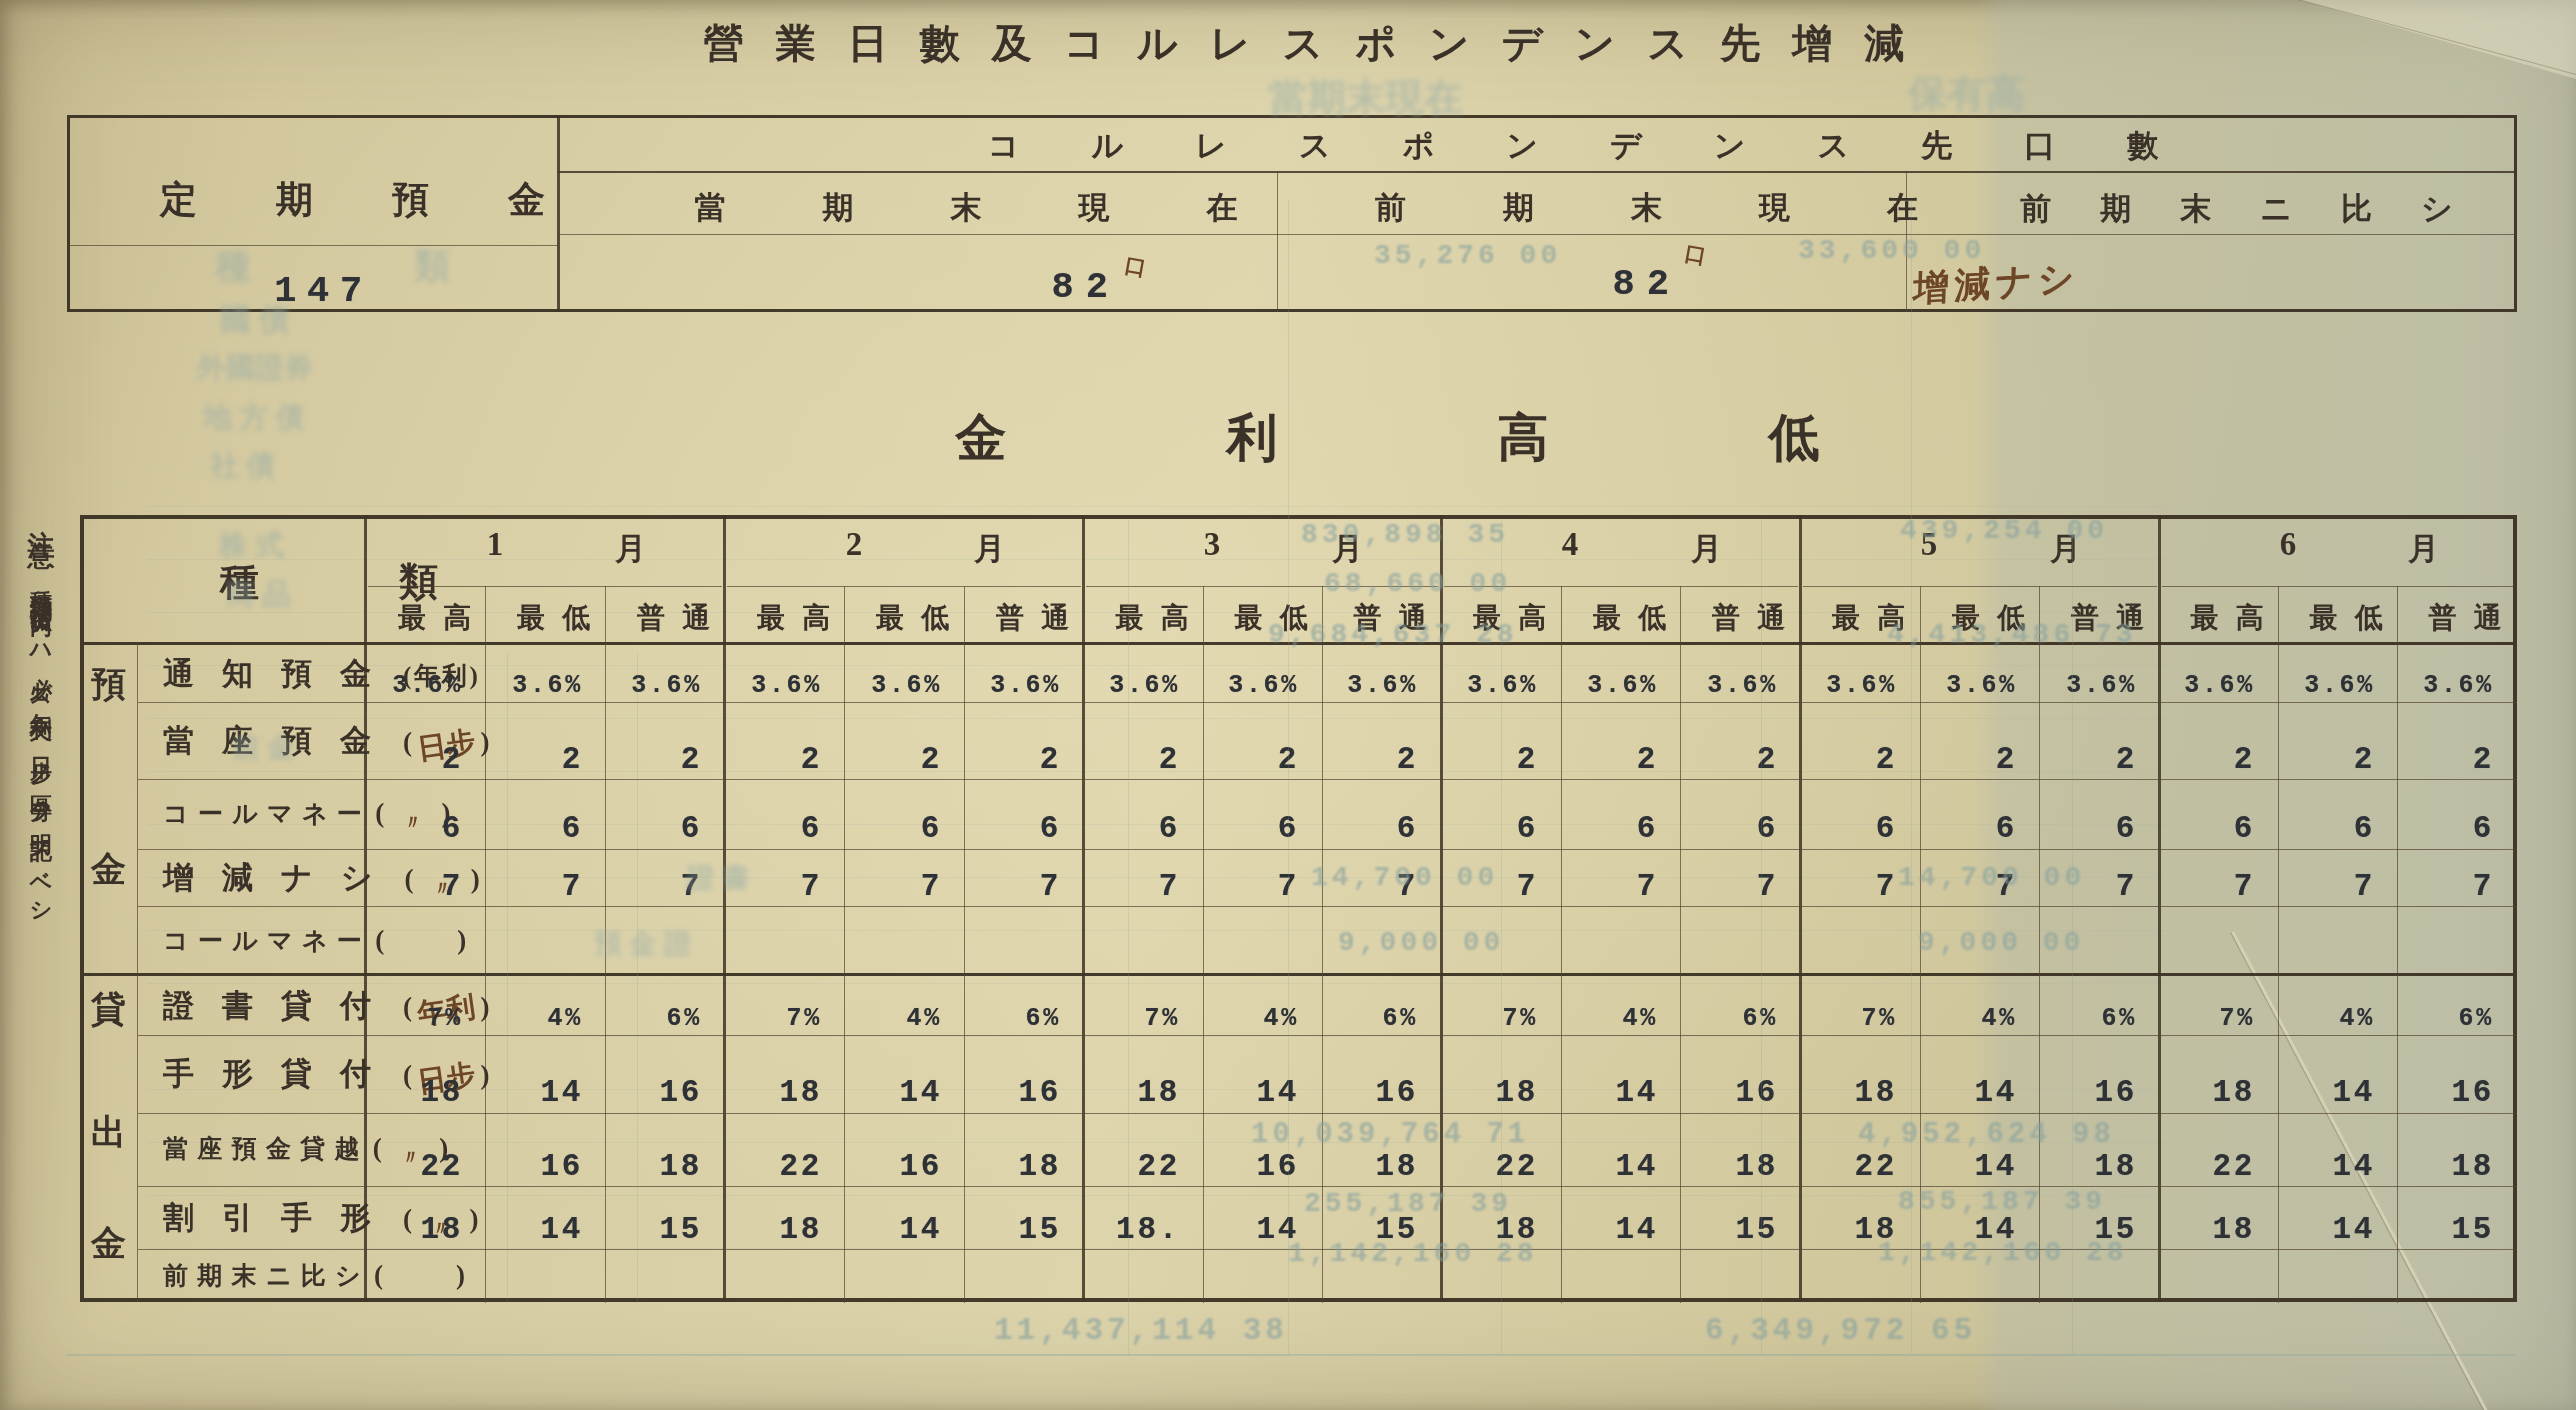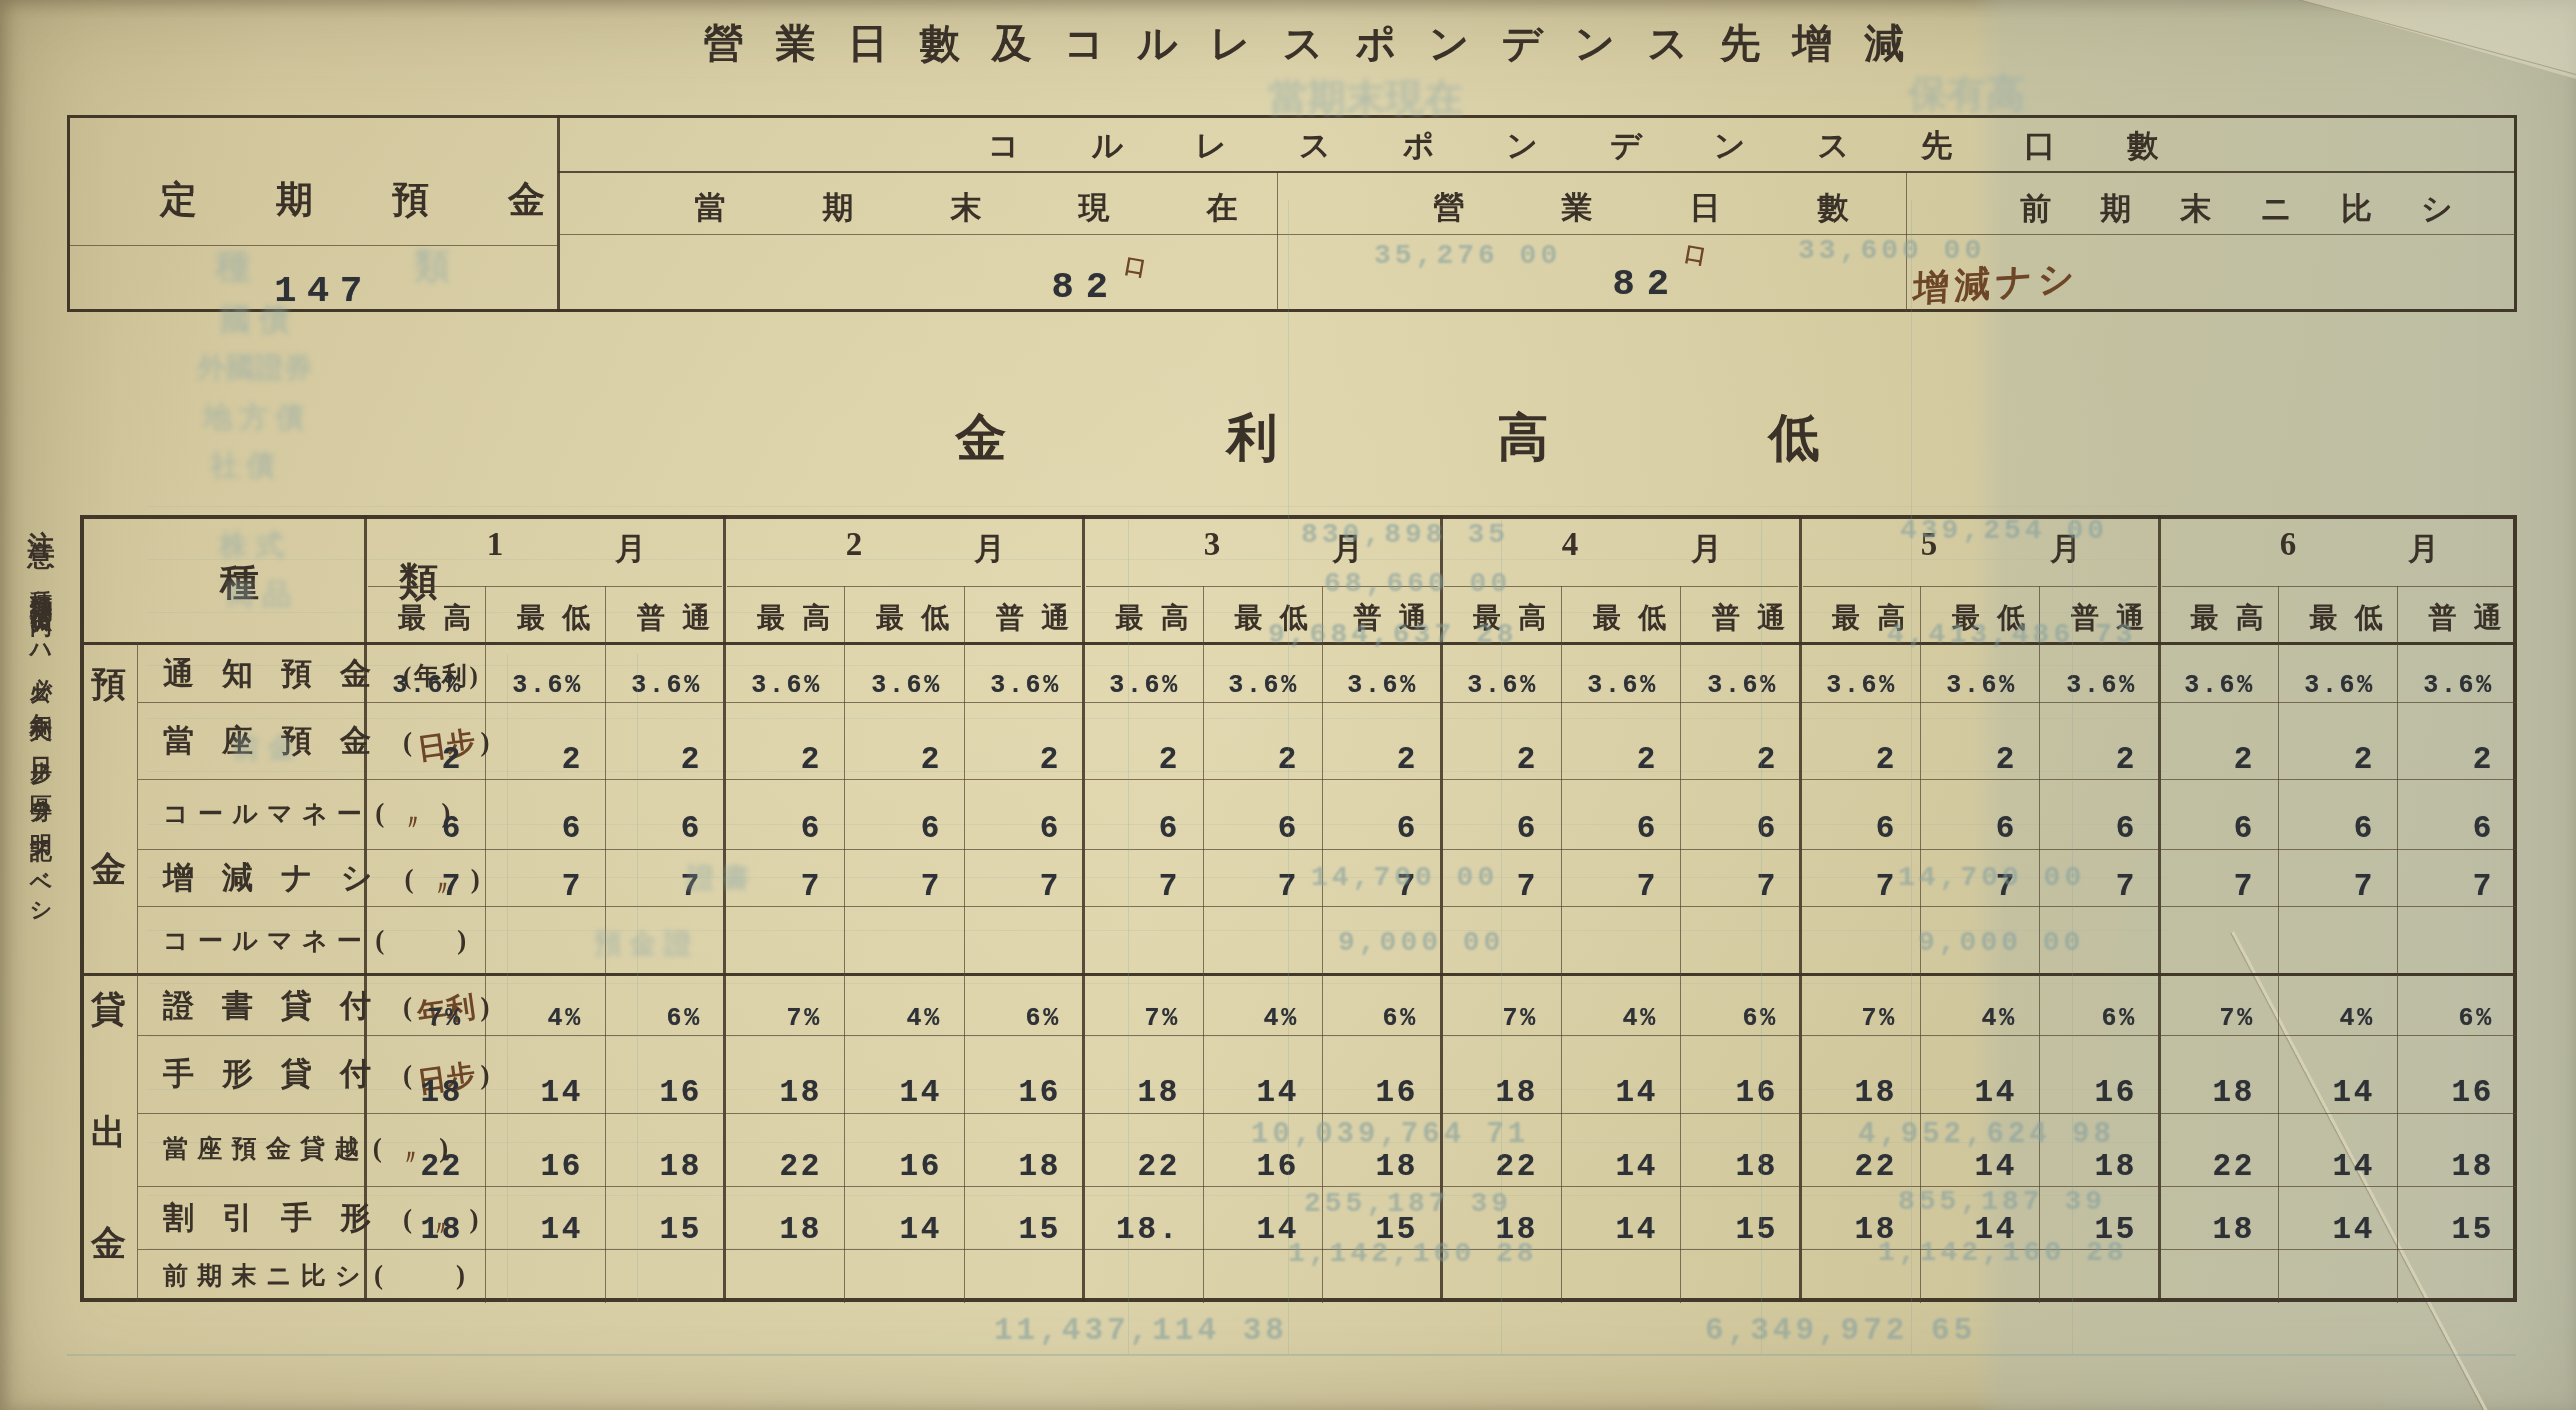--- a/index.html
+++ b/index.html
@@ -58,21 +58,21 @@
     <div class="ln thin" style="left:70px;top:245px;width:488px;height:1.3px;"></div>
     <div class="ln thin" style="left:1277px;top:171px;width:1.3px;height:141px;"></div>
     <div class="ln thin" style="left:1906px;top:171px;width:1.3px;height:141px;"></div>
 
     <div class="abs cjk ctr" style="left:67px;top:175px;width:492px;font-size:37px;letter-spacing:79px;padding-left:79px;">定期預金</div>
     <div class="abs typed ctr" style="left:240px;top:270px;width:167px;font-size:37px;letter-spacing:10.7px;">147</div>
 
     <div class="abs cjk ctr" style="left:558px;top:125px;width:1958px;font-size:31px;letter-spacing:72px;padding-left:72px;">コルレスポンデンス先口數</div>
 
     <div class="abs cjk ctr" style="left:558px;top:187px;width:719px;font-size:31px;letter-spacing:97px;padding-left:97px;">當期末現在</div>
-    <div class="abs cjk ctr" style="left:1278px;top:187px;width:629px;font-size:31px;letter-spacing:97px;padding-left:97px;">營業日數</div>
+    <div class="abs cjk ctr" style="left:1278px;top:187px;width:629px;font-size:31px;letter-spacing:97px;padding-left:97px;">前期末現在</div>
     <div class="abs cjk ctr" style="left:1907px;top:188px;width:610px;font-size:31px;letter-spacing:49px;padding-left:49px;">前期末ニ比シ</div>
 
     <div class="abs typed" style="left:967px;top:266px;width:153px;text-align:right;font-size:37px;letter-spacing:12px;">82</div>
     <div class="abs hand" style="left:1125px;top:252px;font-size:21.3px;transform:rotate(10deg);">口</div>
 
     <div class="abs typed" style="left:1528px;top:263px;width:153px;text-align:right;font-size:37px;letter-spacing:12px;">82</div>
     <div class="abs hand" style="left:1685px;top:240px;font-size:21.3px;transform:rotate(10deg);">口</div>
 
     <div class="abs hand" style="left:1913px;top:259px;font-size:36px;letter-spacing:5.3px;transform:rotate(-4deg) skewX(-6deg);">增減ナシ</div>
   </div>

